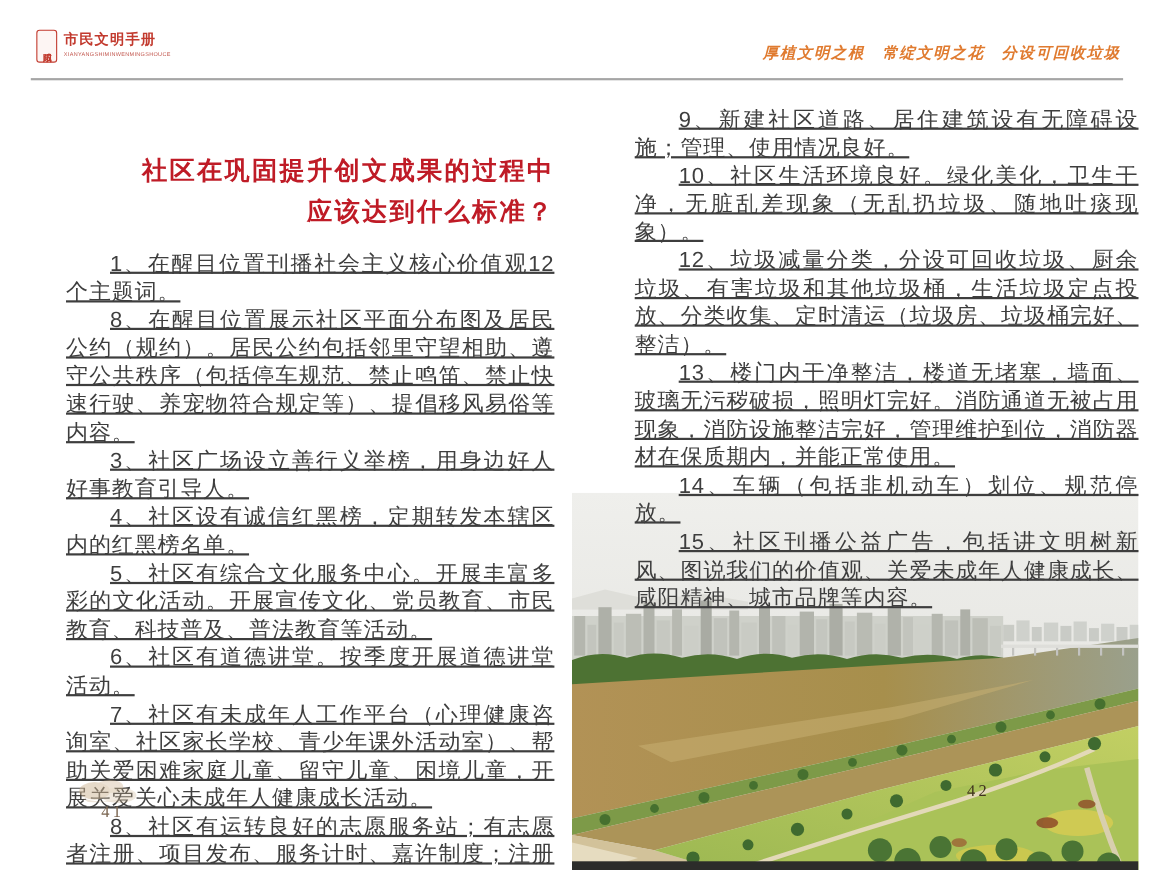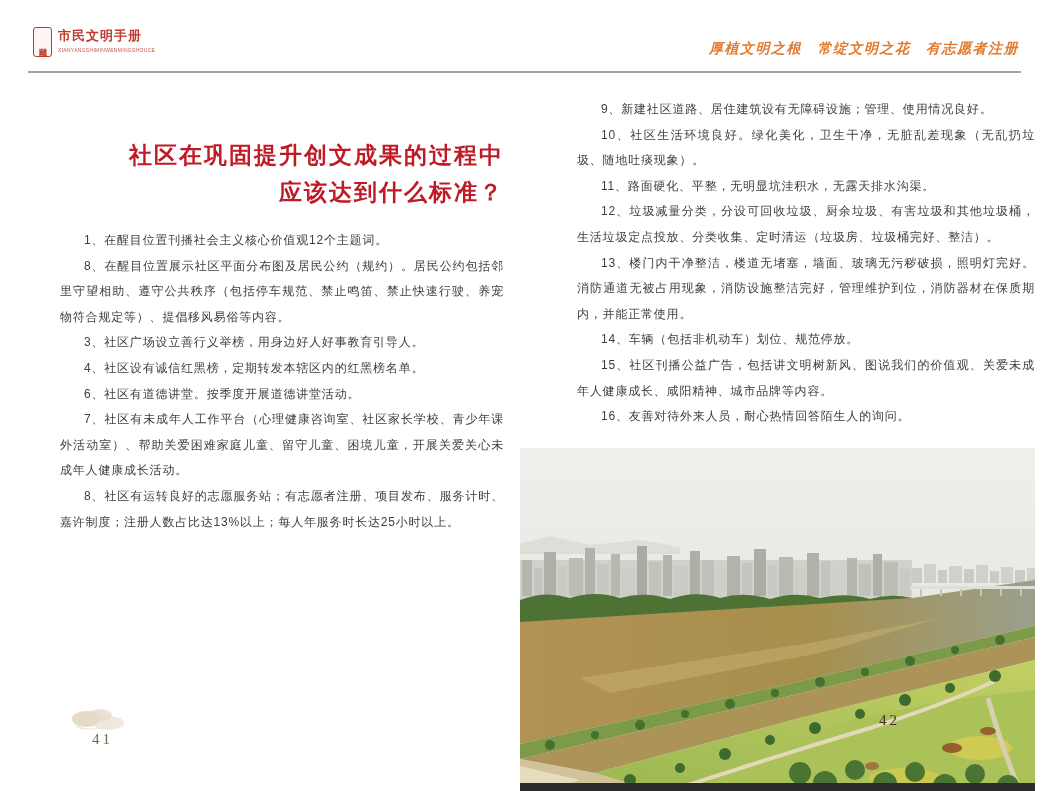--- a/index.html
+++ b/index.html
@@ -26,22 +26,22 @@
     color:#e07b30;letter-spacing:1.5px;
     font-family:"Liberation Serif","DejaVu Serif",serif;font-style:italic;
   }
   .header-rule{position:absolute;left:28px;right:28px;top:71px;height:2px;background:#a5a5a5;}
   
   .left-title{
     position:absolute;left:60px;top:137px;width:444px;text-align:right;
     font-size:23px;line-height:37px;font-weight:bold;color:#bf1b26;letter-spacing:2px;margin:0;
   }
   .body-col p{
-    margin:0;text-indent:2em;font-size:12px;line-height:25.6px;color:#3e3e3e;
-    letter-spacing:.8px;text-align:justify;
+    margin:0;text-indent:2em;font-size:20px;line-height:25.6px;color:#3e3e3e;
+    letter-spacing:.8px;text-align:justify;text-decoration:underline;
   }
   .left-body{position:absolute;left:60px;top:228px;width:444px;}
   .right-body{position:absolute;left:577px;top:97px;width:458px;z-index:3;}
   
   .pagenum{
     font-family:"Liberation Serif","DejaVu Serif",serif;font-size:15px;letter-spacing:3px;
   }
   .pagenum-left{position:absolute;left:92px;top:731px;color:#7a6550;z-index:2;}
   .flourish{position:absolute;left:70px;top:705px;z-index:1;}
   .pagenum-right{position:absolute;left:879px;top:712px;color:#40321f;z-index:4;}
@@ -53,56 +53,55 @@
 
 <div class="page">
 
   <div class="logo">
     <span class="seal">咸阳</span>
     <span class="logo-text">
       <span class="logo-title">市民文明手册</span>
       <span class="logo-subtitle">XIANYANGSHIMINWENMINGSHOUCE</span>
     </span>
   </div>
-  <div class="slogan">厚植文明之根　常绽文明之花　有志愿者注册</div>
+  <div class="slogan">厚植文明之根　常绽文明之花　分设可回收垃圾</div>
   <div class="header-rule"></div>
 
   <h1 class="left-title"><span>社区在巩固提升创文成果的过程中</span><br><span>应该达到什么标准？</span></h1>
 
   <div class="left-body body-col">
       <p>1、在醒目位置刊播社会主义核心价值观12个主题词。</p>
       <p>8、在醒目位置展示社区平面分布图及居民公约（规约）。居民公约包括邻里守望相助、遵守公共秩序（包括停车规范、禁止鸣笛、禁止快速行驶、养宠物符合规定等）、提倡移风易俗等内容。</p>
       <p>3、社区广场设立善行义举榜，用身边好人好事教育引导人。</p>
       <p>4、社区设有诚信红黑榜，定期转发本辖区内的红黑榜名单。</p>
+      <p>5、社区有综合文化服务中心。开展丰富多彩的文化活动。开展宣传文化、党员教育、市民教育、科技普及、普法教育等活动。</p>
       <p>6、社区有道德讲堂。按季度开展道德讲堂活动。</p>
       <p>7、社区有未成年人工作平台（心理健康咨询室、社区家长学校、青少年课外活动室）、帮助关爱困难家庭儿童、留守儿童、困境儿童，开展关爱关心未成年人健康成长活动。</p>
       <p>8、社区有运转良好的志愿服务站；有志愿者注册、项目发布、服务计时、嘉许制度；注册人数占比达13%以上；每人年服务时长达25小时以上。</p>
     </div>
 
   <span class="flourish">
     <svg width="62" height="30" viewBox="0 0 62 30">
       <g fill="#cfb795" opacity="0.5">
         <ellipse cx="16" cy="14" rx="14" ry="8"></ellipse>
         <ellipse cx="30" cy="10" rx="12" ry="6" opacity="0.8"></ellipse>
         <ellipse cx="38" cy="18" rx="16" ry="7" opacity="0.6"></ellipse>
         <path d="M4,20 Q24,28 52,18 Q36,26 10,24 Z" opacity="0.7"></path>
       </g>
     </svg>
   </span>
   <div class="pagenum pagenum-left">41</div>
 
   <div class="right-body body-col">
       <p>9、新建社区道路、居住建筑设有无障碍设施；管理、使用情况良好。</p>
       <p>10、社区生活环境良好。绿化美化，卫生干净，无脏乱差现象（无乱扔垃圾、随地吐痰现象）。</p>
-      <p>11、路面硬化、平整，无明显坑洼积水，无露天排水沟渠。</p>
       <p>12、垃圾减量分类，分设可回收垃圾、厨余垃圾、有害垃圾和其他垃圾桶，生活垃圾定点投放、分类收集、定时清运（垃圾房、垃圾桶完好、整洁）。</p>
       <p>13、楼门内干净整洁，楼道无堵塞，墙面、玻璃无污秽破损，照明灯完好。消防通道无被占用现象，消防设施整洁完好，管理维护到位，消防器材在保质期内，并能正常使用。</p>
       <p>14、车辆（包括非机动车）划位、规范停放。</p>
       <p>15、社区刊播公益广告，包括讲文明树新风、图说我们的价值观、关爱未成年人健康成长、咸阳精神、城市品牌等内容。</p>
-      <p>16、友善对待外来人员，耐心热情回答陌生人的询问。</p>
     </div>
 
   <div class="photo">
     <svg width="515" height="343" viewBox="0 0 515 343" preserveAspectRatio="none">
       <defs>
         <linearGradient id="sky" x1="0" y1="0" x2="0" y2="1">
           <stop offset="0" stop-color="#efefec"></stop>
           <stop offset="1" stop-color="#dfdfda"></stop>
         </linearGradient>
         <linearGradient id="water" x1="0" y1="0" x2="1" y2="0">

